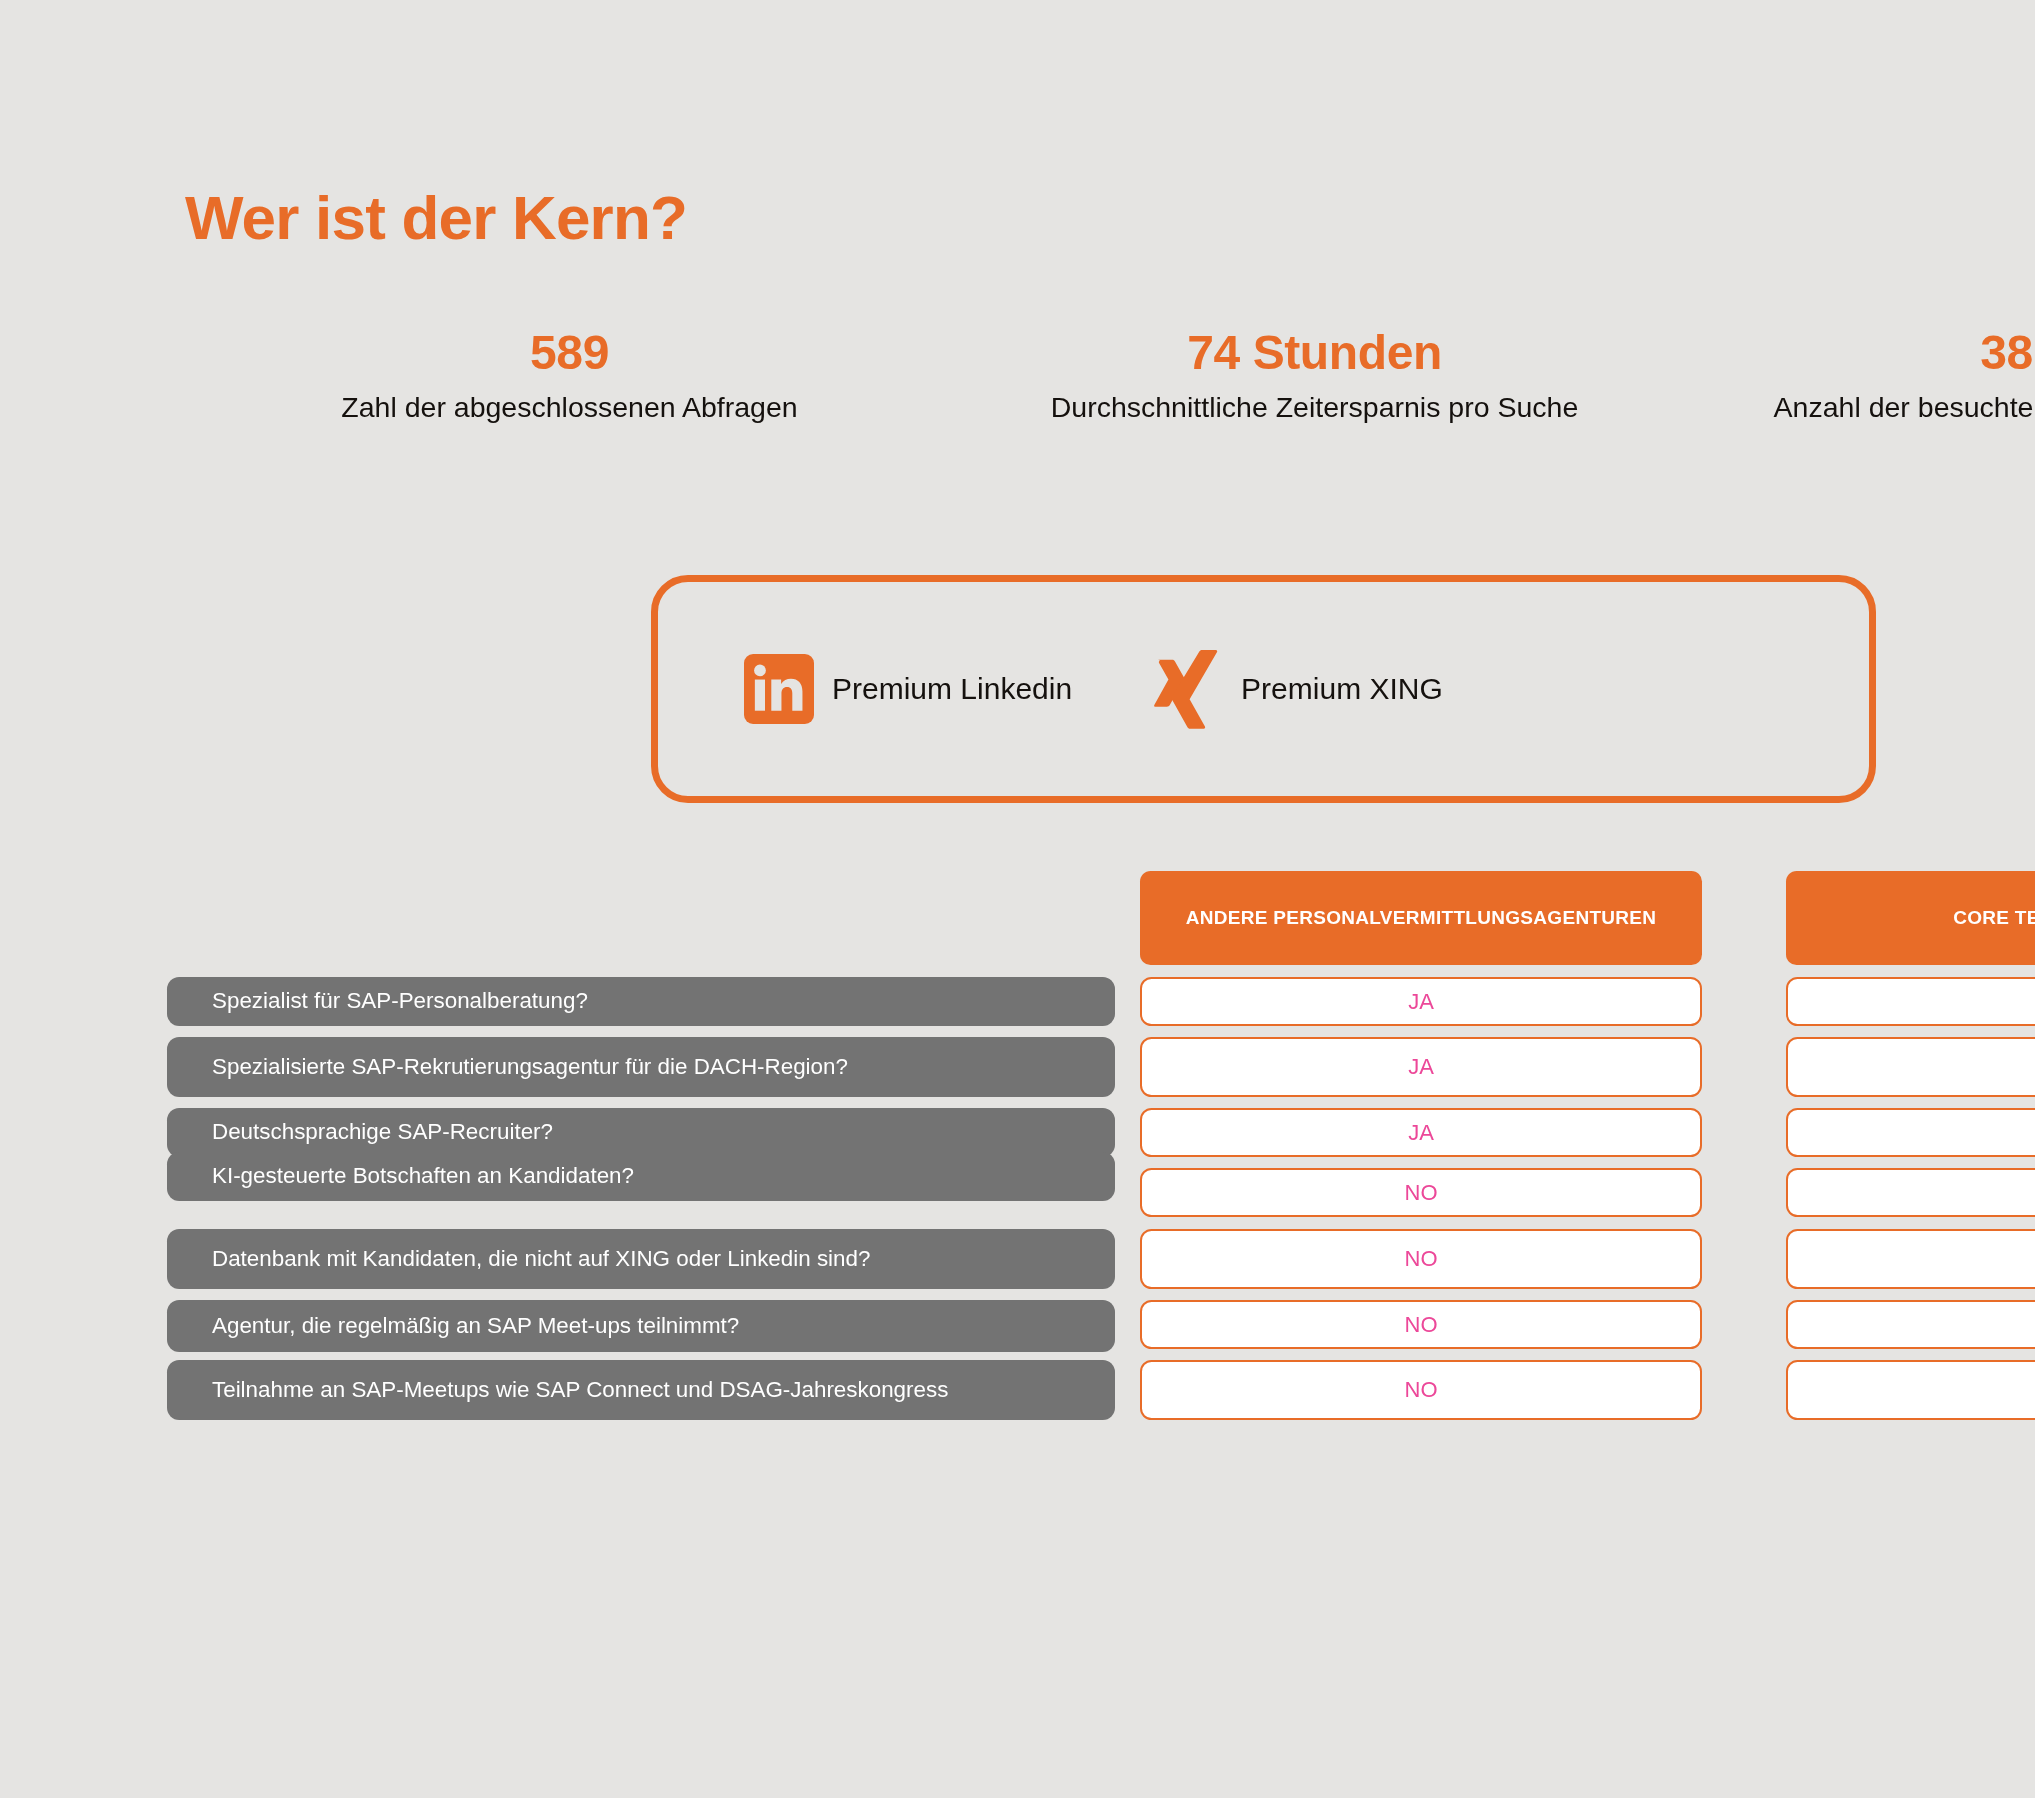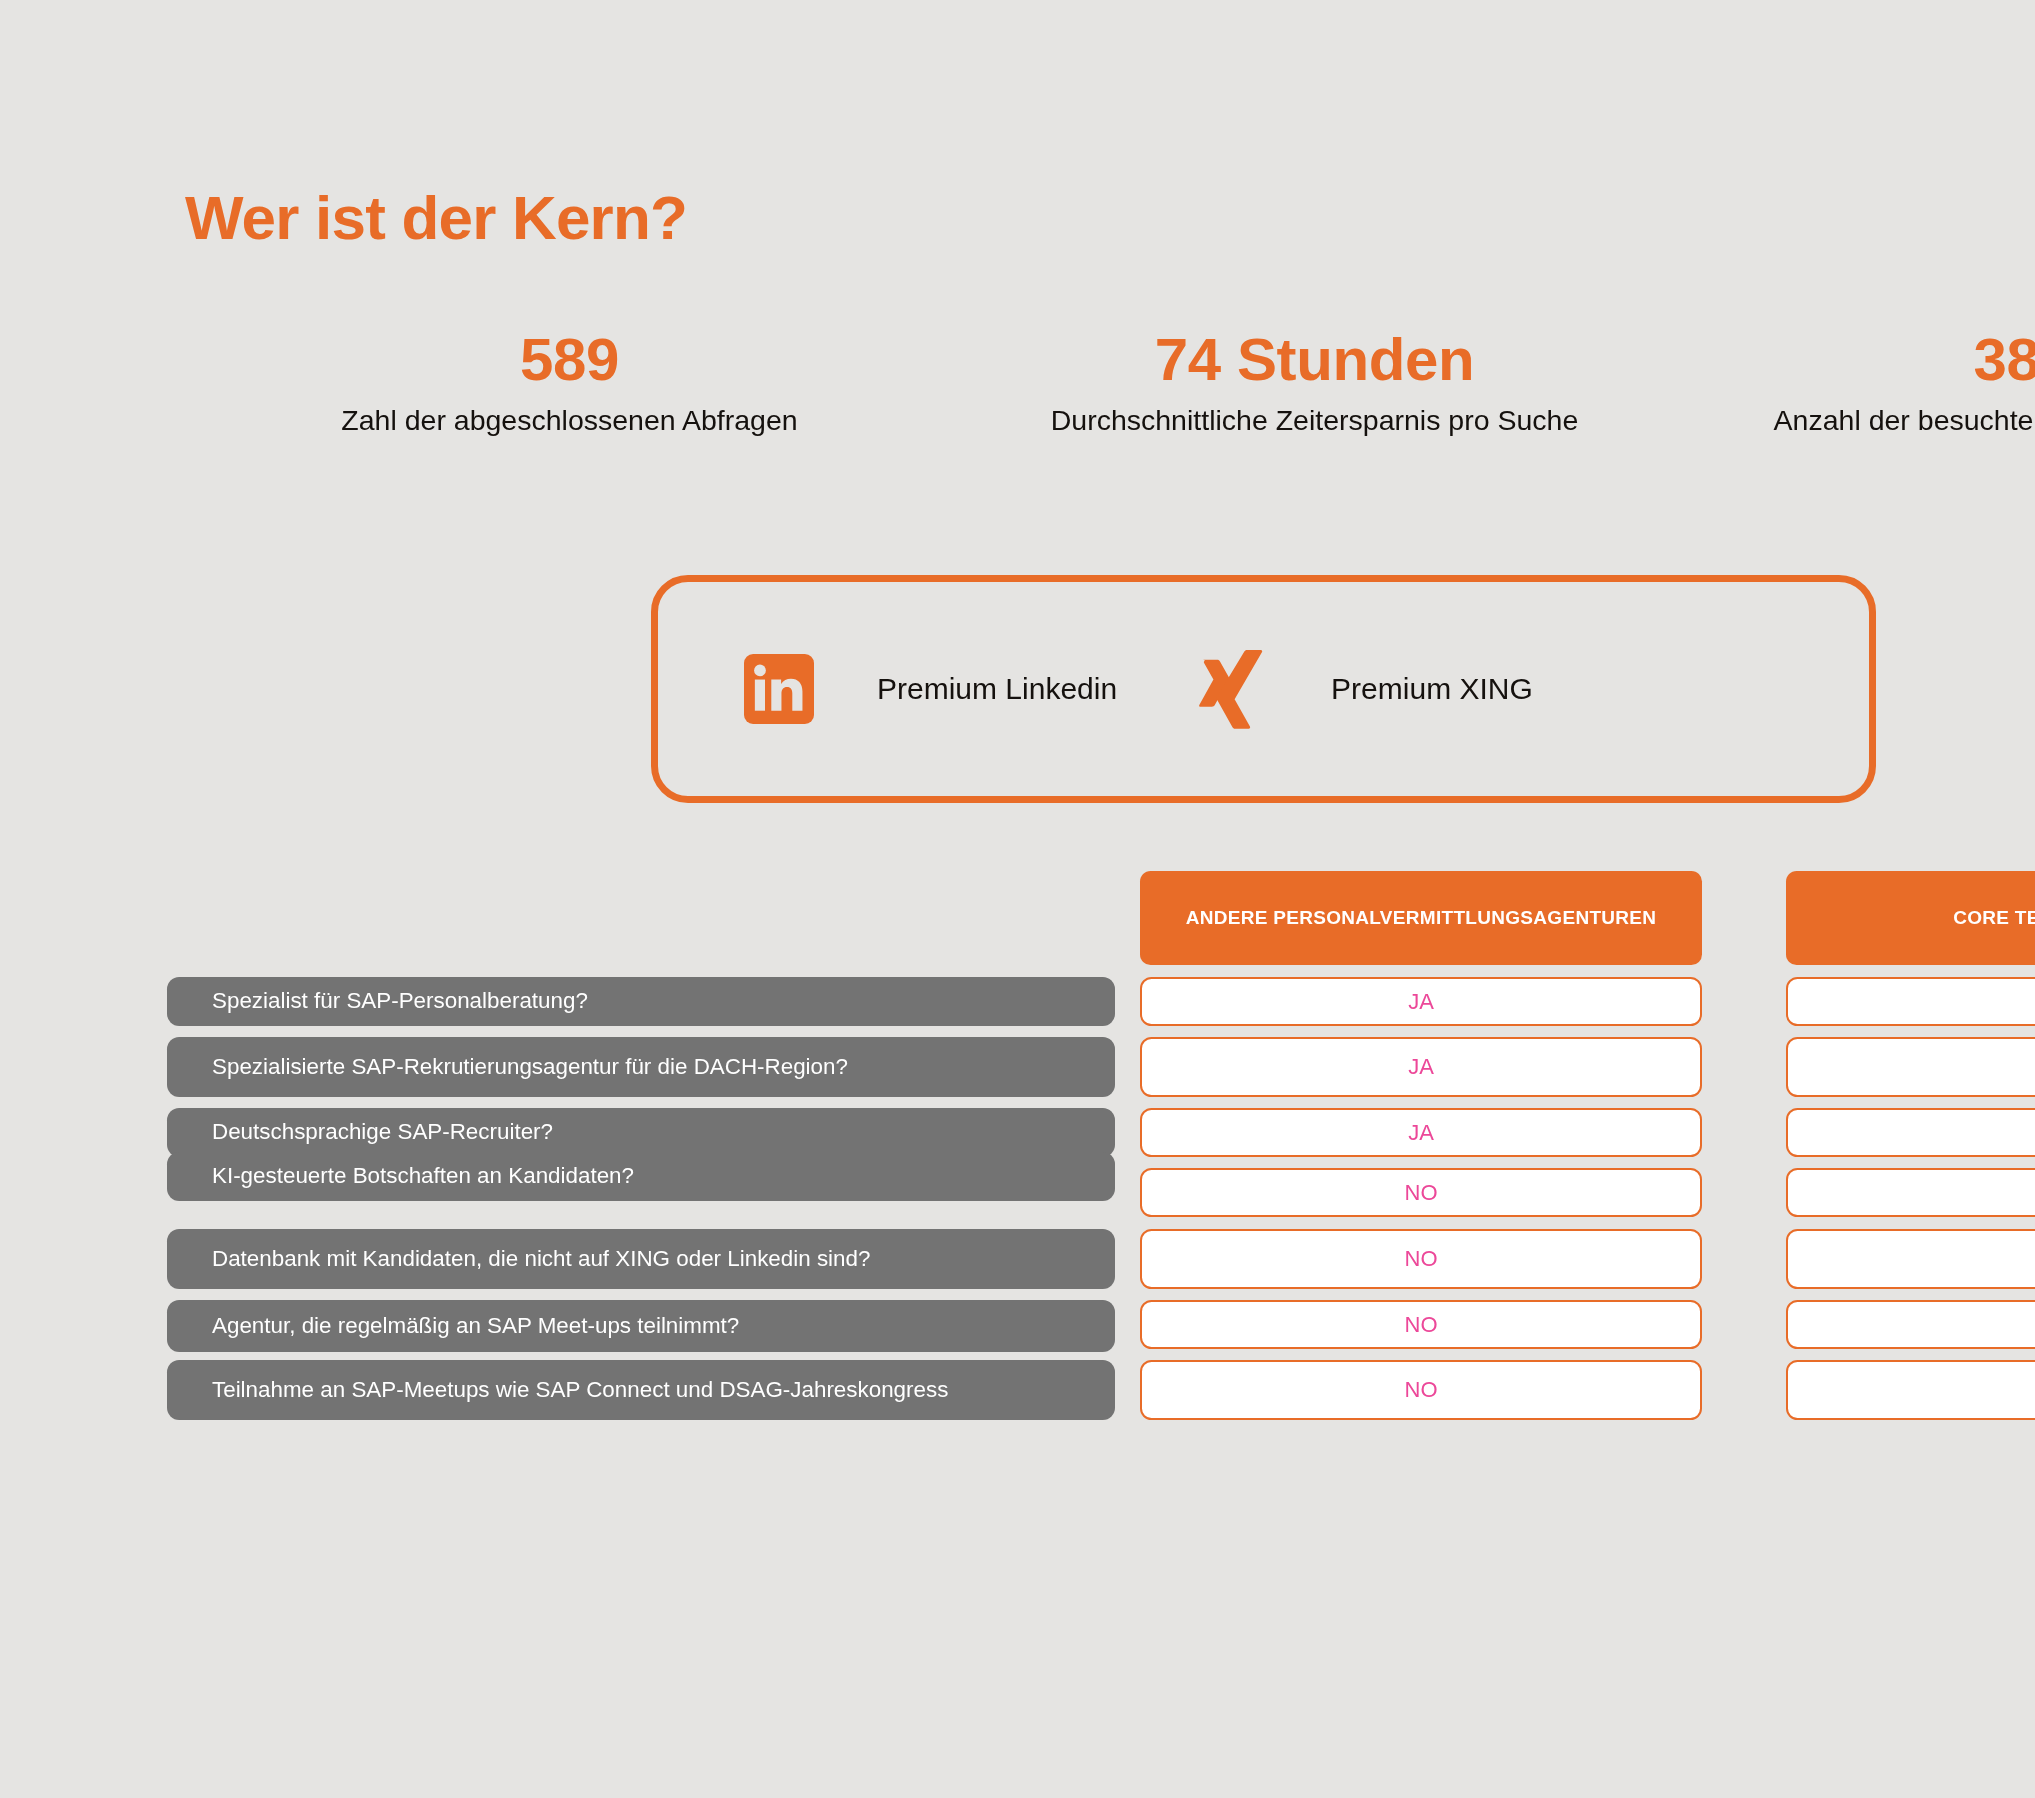--- a/index.html
+++ b/index.html
@@ -23,41 +23,41 @@
   
   .stats{
     position:absolute;left:191px;top:326px;width:2174px;height:220px;
     display:flex;align-items:flex-start;
   }
   .stat{flex:0 0 auto;text-align:center;}
   .stat.s0{width:757px;}
   .stat.s1{width:733px;}
   .stat.s2{width:651px;}
   .stat-value{
-    font-size:60px;font-weight:bold;color:#E86C28;
+    font-size:48px;font-weight:bold;color:#E86C28;
     line-height:1.12;letter-spacing:-0.4px;white-space:nowrap;
   }
   .stat-label{
     margin-top:9px;
     font-size:28.5px;color:#15110E;line-height:1.28;font-weight:400;
   }
   .stat.s0 .stat-label{padding:0 88px;}
   .stat.s1 .stat-label{padding:0 45px;}
   .stat.s2 .stat-label{padding:0 83px;}
 
   
   #badge-box{
     position:absolute;left:651px;top:575px;
     width:1225px;height:228px;
     box-sizing:border-box;
     border:7.3px solid #E86C28;
     border-radius:37px;
     display:flex;align-items:center;
   }
-  .badge{display:flex;align-items:center;gap:45px;}
+  .badge{display:flex;align-items:center;}
   .badge.linkedin{margin-left:86px;}
   .badge.xing{margin-left:81px;}
   .badge-label{
     font-size:30px;color:#15110E;white-space:nowrap;font-weight:400;
   }
   .badge.linkedin .badge-label{margin-left:18px;}
   .badge.xing .badge-label{margin-left:19px;}
 
   .li-mark{
     width:70px;height:70px;flex:0 0 auto;

